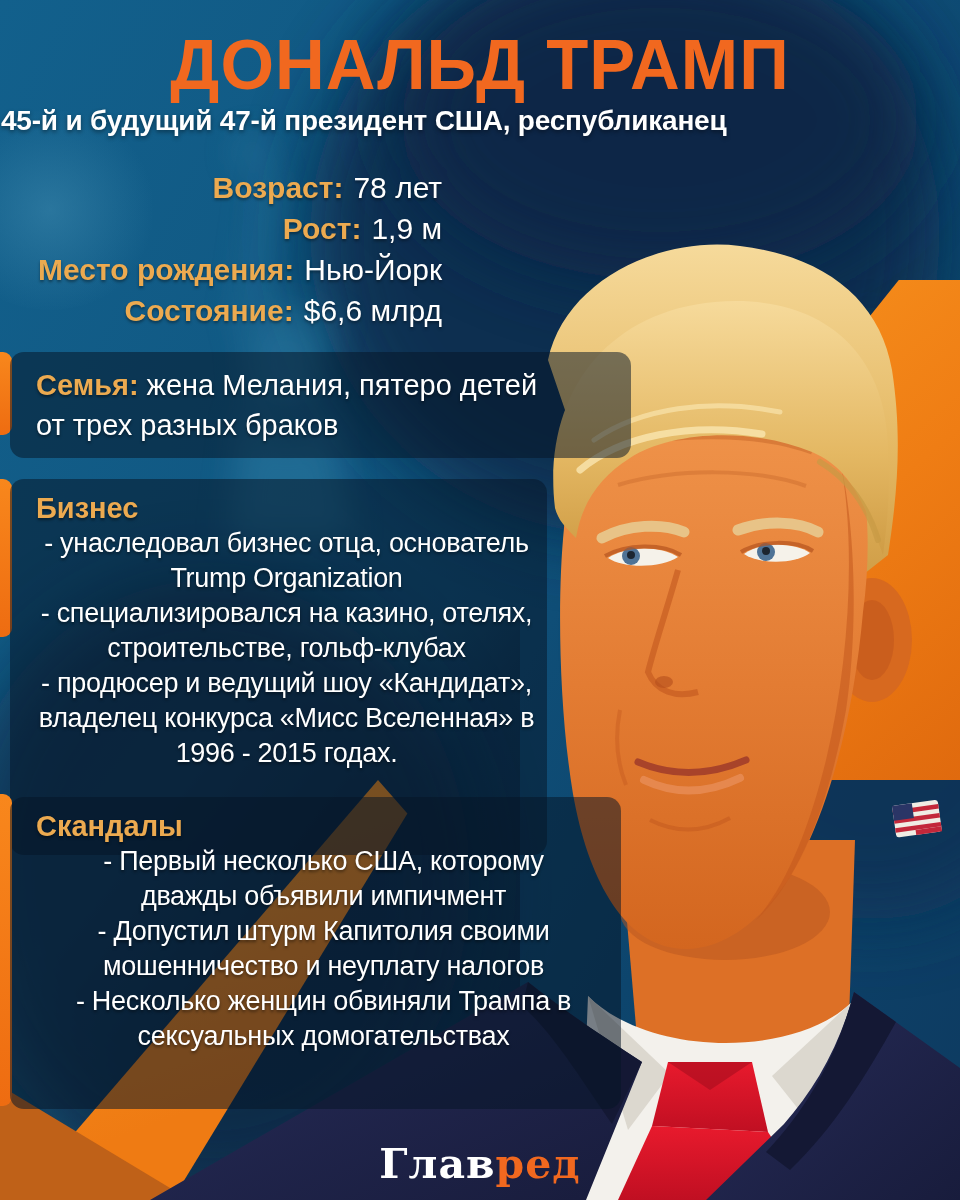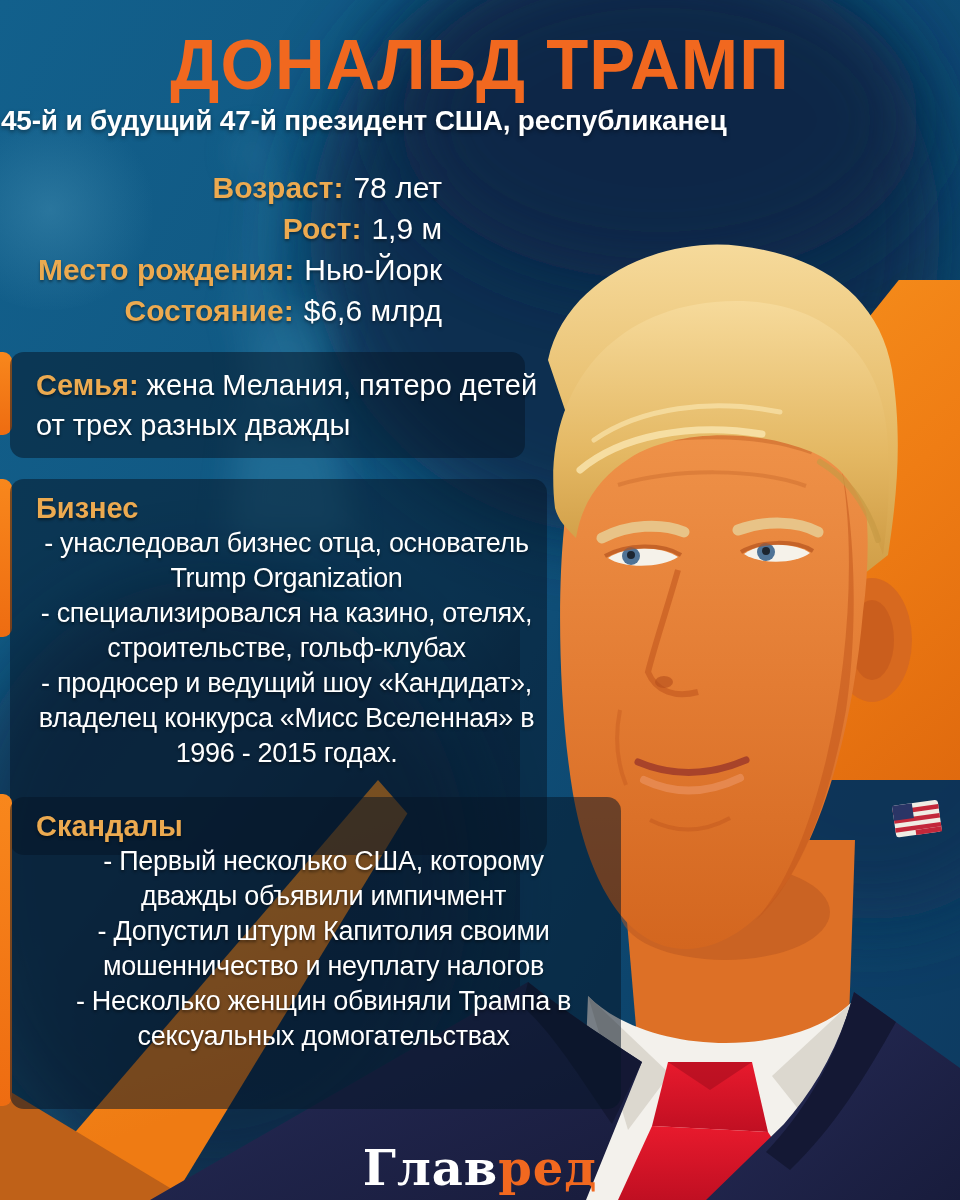--- a/index.html
+++ b/index.html
@@ -51,34 +51,34 @@
   .stat-label{color:#ecaa50;font-weight:700;margin-right:10px;}
   .stat-value{color:#ffffff;}
   .panel{
     position:absolute;left:10px;background:rgba(6,21,38,.52);border-radius:14px;
     color:#fff;text-shadow:0 2px 3px rgba(0,0,0,.45);
   }
   .tab{
     position:absolute;left:0;width:12px;border-radius:0 9px 9px 0;
     background:linear-gradient(180deg,#f8871c,#ee6c11);
   }
-  .panel-family{top:352px;width:515px;height:106px;padding:13px 18px 0 26px;font-size:29px;line-height:40px;}
+  .panel-family{top:352px;width:621px;height:106px;padding:13px 18px 0 26px;font-size:29px;line-height:40px;}
   .tab-family{top:352px;height:83px;}
   .panel-business{top:479px;width:537px;height:376px;padding:11px 10px 0 26px;}
   .tab-business{top:479px;height:158px;}
   .panel-scandals{top:797px;width:611px;height:312px;padding:11px 10px 0 26px;}
   .tab-scandals{top:794px;height:312px;}
   .sec-label{color:#ecaa50;font-weight:700;margin-right:8px;}
   .sec-title{color:#ecaa50;font-weight:700;font-size:29px;line-height:36px;}
   .sec-line{font-size:27px;line-height:35px;letter-spacing:-0.3px;white-space:nowrap;color:#fff;text-align:center;}
   .fam-line{white-space:nowrap;}
   
   .logo{
     position:absolute;top:1140px;left:0;width:100%;text-align:center;
-    font-family:"DejaVu Serif","Liberation Serif",serif;font-weight:700;font-size:48px;
+    font-family:"DejaVu Serif","Liberation Serif",serif;font-weight:700;font-size:41px;
     letter-spacing:1px;white-space:nowrap;
   }
   .logo .w{color:#ffffff;}
   .logo .o{color:#f1681f;}
   
   .bg-svg,.portrait-svg{position:absolute;}
   .bg-svg{left:0;top:0;}
   .portrait-svg{left:150px;top:240px;}
   .content-layer{position:absolute;inset:0;z-index:6;}
   .z1{z-index:1}.z2{z-index:2}.z3{z-index:3}
@@ -242,21 +242,21 @@
       <div class="stat-row">
         <span class="stat-label">Состояние:</span><span class="stat-value">$6,6 млрд</span>
       </div>
     </div>
 
     <div class="tab tab-family"></div>
     <div class="panel panel-family">
       <div class="fam-line">
         <span class="sec-label">Семья:</span><span>жена Мелания, пятеро детей</span>
       </div>
-      <div class="fam-line">от трех разных дважды</div>
+      <div class="fam-line">от трех разных браков</div>
     </div>
 
     <div class="tab tab-business"></div>
     <div class="panel panel-business">
       <div class="sec-title">Бизнес</div>
       <div class="sec-line">- унаследовал бизнес отца, основатель</div>
       <div class="sec-line">Trump Organization</div>
       <div class="sec-line">- специализировался на казино, отелях,</div>
       <div class="sec-line">строительстве, гольф-клубах</div>
       <div class="sec-line">- продюсер и ведущий шоу «Кандидат»,</div>

